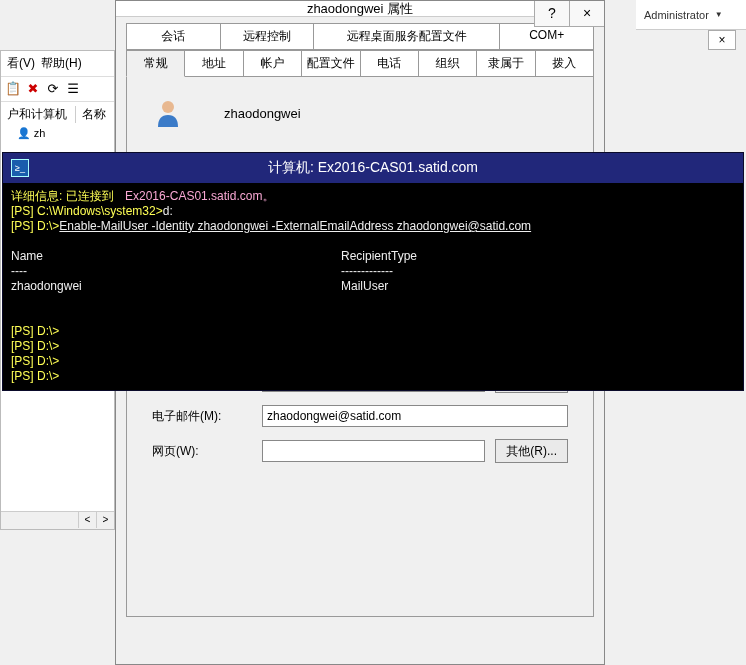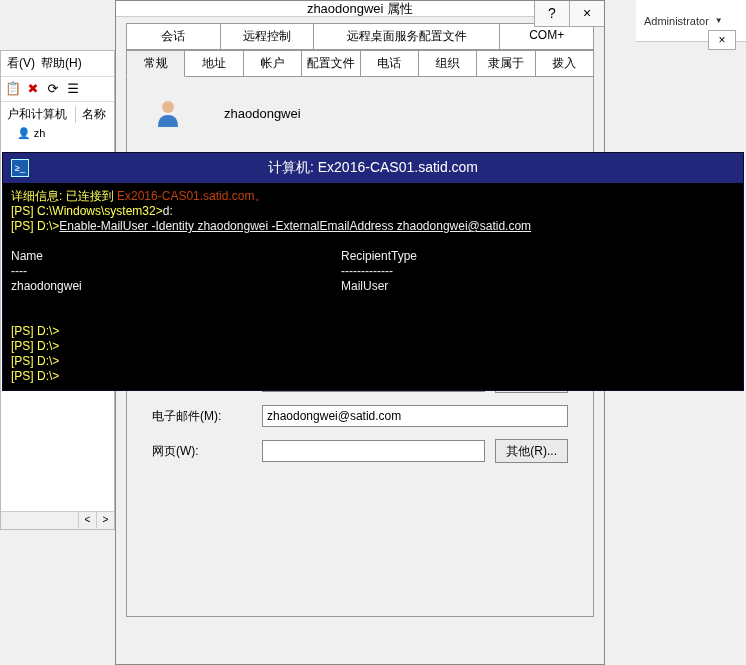--- a/index.html
+++ b/index.html
@@ -1,19 +1,19 @@
 <!DOCTYPE html>
 <html><head>
 <meta charset="utf-8">
 <style>
 * { box-sizing: border-box; margin: 0; padding: 0; font-family: "Microsoft YaHei", "Segoe UI", Tahoma, sans-serif; }
 body { background: #f0f0f0; width: 746px; height: 665px; overflow: hidden; position: relative; }
 
 
-.bg-top-right { position: absolute; top: 0; right: 0; width: 110px; height: 42px; background: #fff; border-bottom: 1px solid #ccc; display: flex; align-items: center; padding-left: 8px; font-size: 11px; color: #333; }
+.bg-top-right { position: absolute; top: 0; right: 0; width: 110px; height: 30px; background: #fff; border-bottom: 1px solid #ccc; display: flex; align-items: center; padding-left: 8px; font-size: 11px; color: #333; }
 .bg-top-right .caret { margin-left: 6px; font-size: 8px; }
 .bg-left { position: absolute; top: 50px; left: 0; width: 115px; height: 480px; background: #fff; border: 1px solid #bbb; }
 .bg-left-menu { font-size: 12px; padding: 4px 6px; display: flex; gap: 6px; border-bottom: 1px solid #ddd; }
 .bg-left-toolbar { padding: 4px; display: flex; gap: 4px; border-bottom: 1px solid #ddd; }
 .bg-left-toolbar span { width: 16px; height: 16px; display: inline-block; text-align: center; font-size: 13px; }
 .bg-left-body { padding: 4px 6px; font-size: 12px; }
 .bg-left-list { margin-top: 4px; padding-left: 10px; font-size: 11px; }
 .bg-left-x { position: absolute; top: 30px; right: 10px; width: 28px; height: 20px; background: #fff; border: 1px solid #aaa; text-align: center; font-size: 12px; line-height: 18px; }
 .bg-left-scroll { position: absolute; right: 0; bottom: 0; width: 100%; height: 18px; background: #f0f0f0; border-top: 1px solid #ccc; display: flex; justify-content: flex-end; }
 .bg-left-scroll .sb { width: 18px; height: 16px; border-left: 1px solid #ccc; text-align: center; font-size: 10px; line-height: 16px; }
@@ -39,21 +39,21 @@
 .dlg-buttons { position: absolute; bottom: 10px; left: 0; right: 0; display: flex; justify-content: center; gap: 12px; }
 .dlg-buttons button { width: 80px; height: 26px; font-size: 12px; border: 1px solid #888; background: #eaeaea; }
 .dlg-buttons button.disabled { color: #999; }
 
 
 .ps-win { position: absolute; top: 152px; left: 2px; width: 742px; background: #21277a; border: 1px solid #0a0a2a; }
 .ps-title { height: 30px; background: #21277a; color: #fff; display: flex; align-items: center; justify-content: center; font-size: 14px; position: relative; }
 .ps-title .psicon { position: absolute; left: 8px; top: 6px; width: 18px; height: 18px; background: #1a5dad; border: 1px solid #aff; font-size: 9px; color: #fff; display: flex; align-items: center; justify-content: center; }
 .ps-body { background: #000; padding: 6px 8px; font-family: Consolas, "Courier New", monospace; font-size: 12px; line-height: 15px; }
 .ps-body .y { color: #ffff55; }
-.ps-body .g { color: #c2410c; }
+.ps-body .g { color: #f9a8d4; margin-left: 8px; }
 .ps-body .w { color: #eeeeee; }
 .ps-body div { white-space: pre; }
 
 </style>
 </head>
 <body>
 
 <div class="bg-top-right">
   <span>Administrator</span>
   <span class="caret">▼</span>

